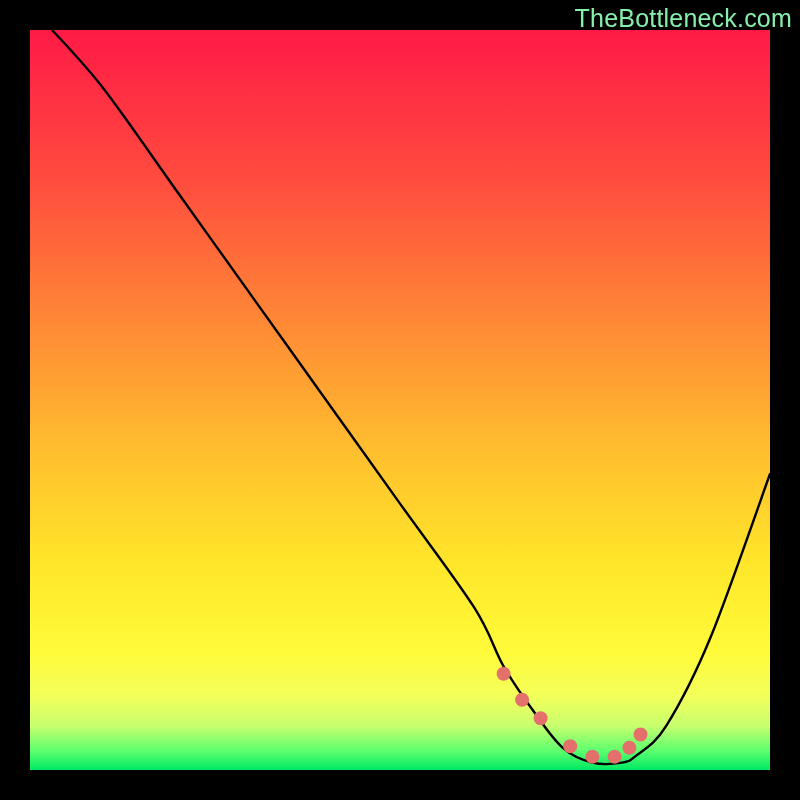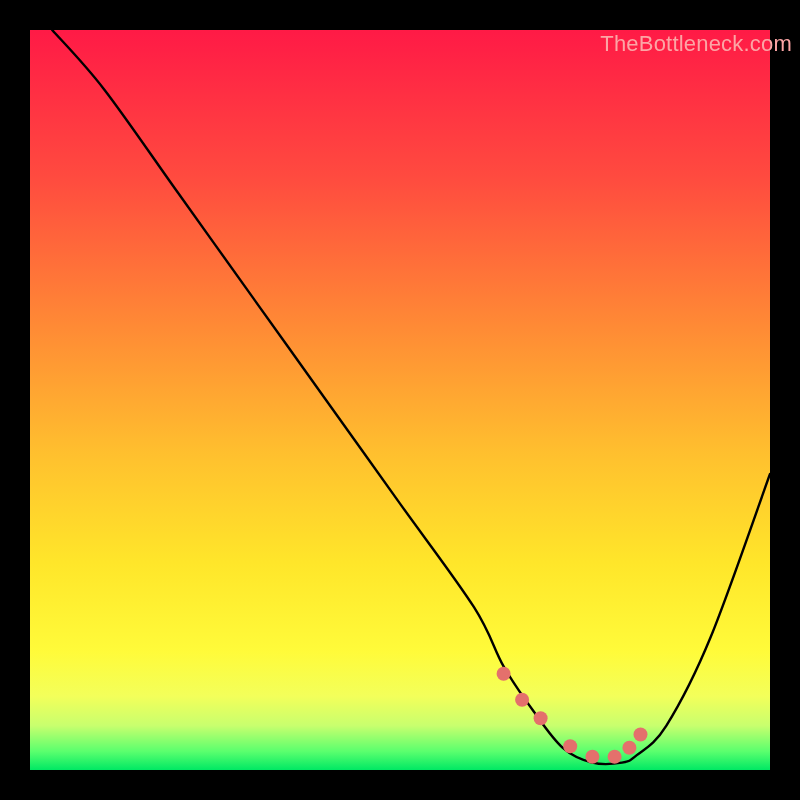--- a/index.html
+++ b/index.html
@@ -14,26 +14,25 @@
   .container {
     position: relative;
     width: 800px;
     height: 800px;
     background: #000;
   }
   .watermark {
     position: absolute;
     top: 4px;
     right: 8px;
-    color: #fca5a5;
-    font-size: 22px;
+    color: #86efac;
+    font-size: 25px;
     font-weight: 500;
     letter-spacing: 0.2px;
     z-index: 5;
-    margin-top: 27px;
   }
   svg {
     position: absolute;
     left: 30px;
     top: 30px;
     width: 740px;
     height: 740px;
     display: block;
   }
 </style>

